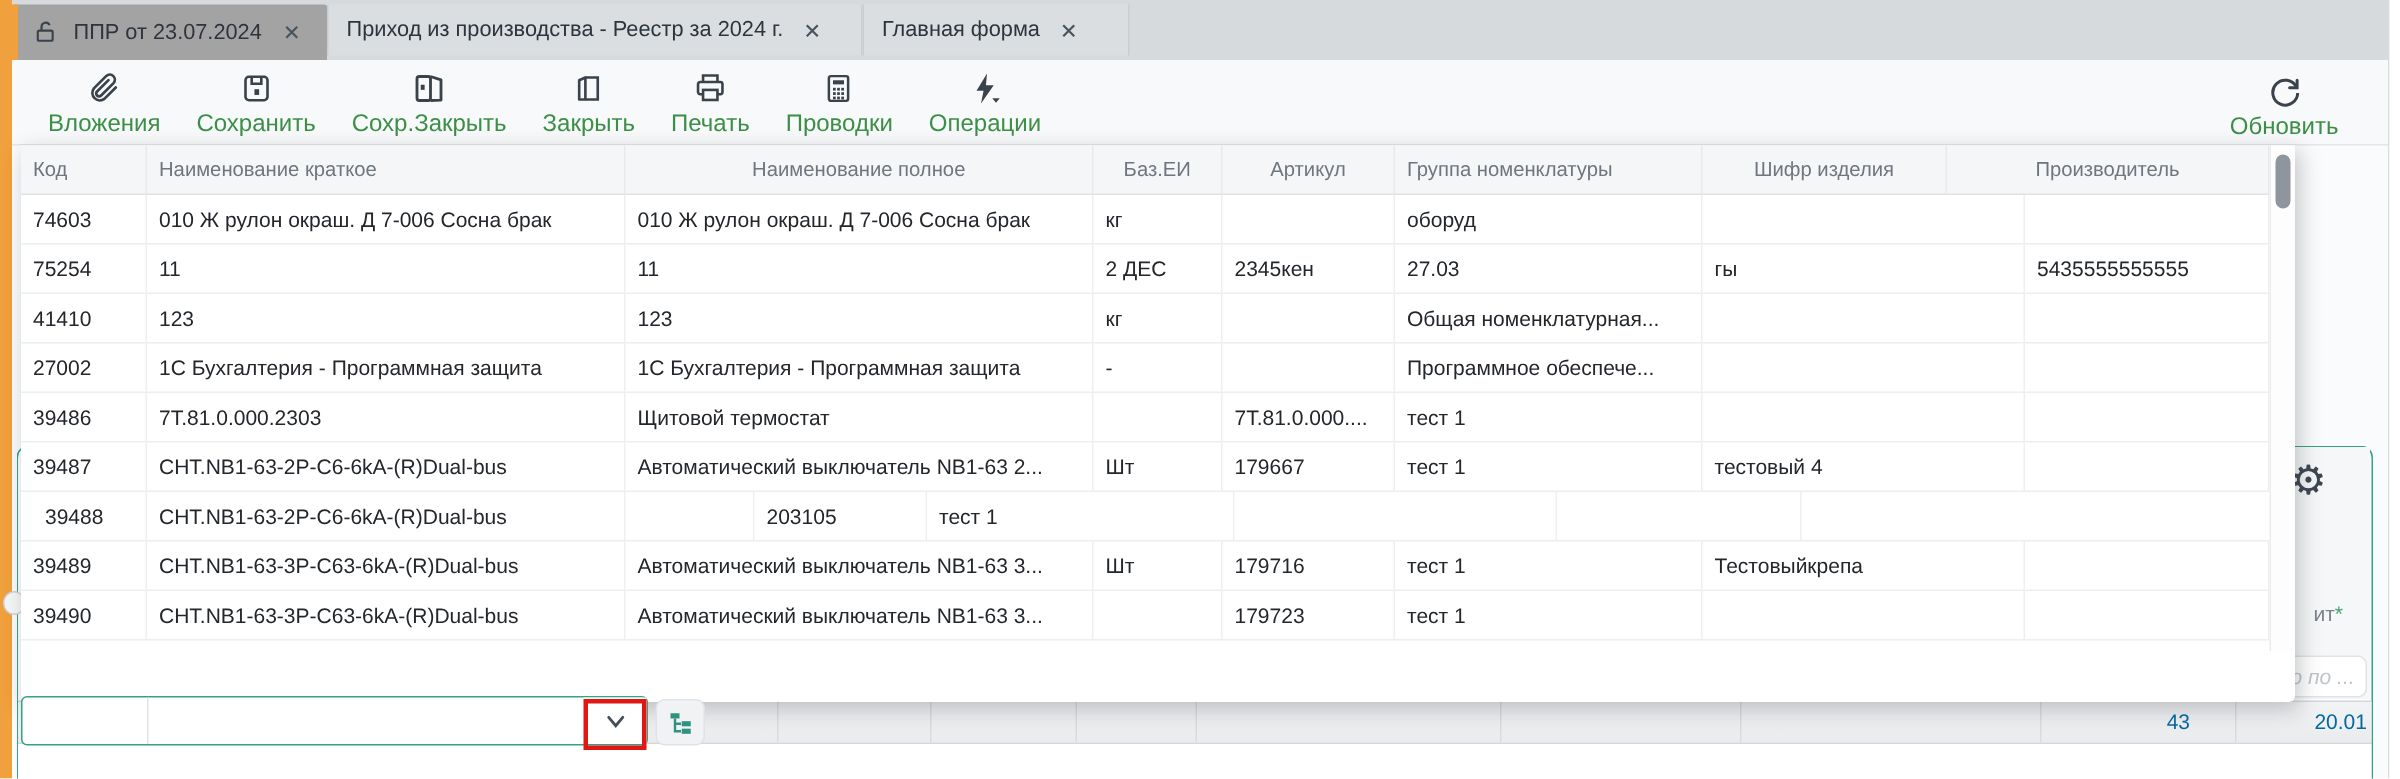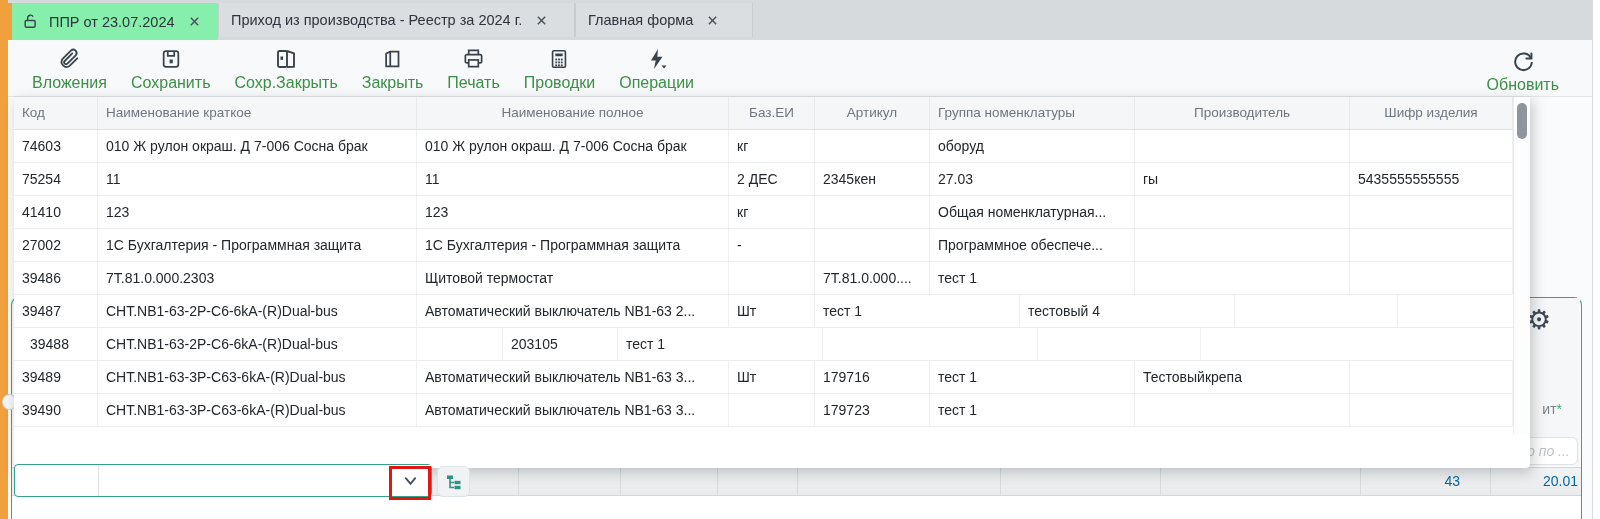--- a/index.html
+++ b/index.html
@@ -8,21 +8,21 @@
     -webkit-font-smoothing:antialiased;}
   
   .rail{position:absolute;left:0;top:0;width:8px;height:519px;background:var(--orange,#f0a03c);z-index:3;}
   .rail-handle{position:absolute;left:2px;top:394px;width:13px;height:14px;border-radius:50%;
     background:#f5f6f7;border:1px solid #cfd3d6;z-index:4;}
   
   .tabbar{position:absolute;left:8px;top:0;width:1585px;height:40px;background:#d6dadd;z-index:2;}
   .tab{position:absolute;top:3px;height:34px;display:flex;align-items:center;gap:10px;
     padding:0 12px;font-size:14.5px;color:#2d343b;background:#dbdee1;
     border-left:1px solid #c9cdd1;border-right:1px solid #c9cdd1;box-sizing:border-box;cursor:default;}
-  .tab.active{left:0;width:210px;height:37px;background:#86efac;border:none;z-index:3;
+  .tab.active{left:0;width:210px;height:37px;background:#a3a3a3;border:none;z-index:3;
     padding-left:14px;border-radius:2px 2px 0 0;}
   .tab.active .orange-edge{position:absolute;left:0;top:0;width:4px;height:100%;background:var(--orange,#f0a03c);}
   .tab .close{width:11px;height:11px;display:inline-block;margin-left:4px;}
   
   .toolbar{position:absolute;left:8px;top:40px;width:1585px;height:56px;background:#f8f9fa;
     border-bottom:1px solid #e4e7e9;z-index:2;display:flex;align-items:center;}
   .tbtns{display:flex;align-items:stretch;padding-left:12px;}
   .tbtn{display:flex;flex-direction:column;align-items:center;justify-content:center;
     padding:3px 12px 2px;cursor:pointer;border-radius:4px;}
   .tbtn .ticon{height:26px;display:flex;align-items:center;color:var(--icon,#3a434c);}
@@ -240,22 +240,22 @@
   <div class="belowstrip"></div>
 
   <div class="dropdown">
     <div class="gheader">
         <div class="hcell" style="width: 84px; text-align: left;">Код</div>
         <div class="hcell" style="width: 319px; text-align: left;">Наименование краткое</div>
         <div class="hcell" style="width: 312px; text-align: center;">Наименование полное</div>
         <div class="hcell" style="width: 86px; text-align: center;">Баз.ЕИ</div>
         <div class="hcell" style="width: 115px; text-align: center;">Артикул</div>
         <div class="hcell" style="width: 205px; ">Группа номенклатуры</div>
+        <div class="hcell" style="width: 163px; text-align: center;">Шифр изделия</div>
         <div class="hcell" style="width: 215px; text-align: center;">Производитель</div>
-        <div class="hcell" style="width: 163px; text-align: center;">Шифр изделия</div>
       </div>
     <div>
         <div class="grow">
           <div class="gcell" style="width: 84px;">74603</div>
           <div class="gcell" style="width: 319px;">010 Ж рулон окраш. Д 7-006 Сосна брак</div>
           <div class="gcell" style="width: 312px;">010 Ж рулон окраш. Д 7-006 Сосна брак</div>
           <div class="gcell" style="width: 86px;">кг</div>
           <div class="gcell" style="width: 115px;"></div>
           <div class="gcell" style="width: 205px;">оборуд</div>
           <div class="gcell" style="width: 215px;"></div>
@@ -299,20 +299,21 @@
           <div class="gcell" style="width: 115px;">7Т.81.0.000....</div>
           <div class="gcell" style="width: 205px;">тест 1</div>
           <div class="gcell" style="width: 215px;"></div>
           <div class="gcell" style="width: 163px;"></div>
         </div>
         <div class="grow">
           <div class="gcell" style="width: 84px;">39487</div>
           <div class="gcell" style="width: 319px;">CHT.NB1-63-2P-C6-6kA-(R)Dual-bus</div>
           <div class="gcell" style="width: 312px;">Автоматический выключатель NB1-63 2...</div>
           <div class="gcell" style="width: 86px;">Шт</div>
+          <div class="gcell" style="width: 115px;">179667</div>
           <div class="gcell" style="width: 205px;">тест 1</div>
           <div class="gcell" style="width: 215px;">тестовый 4</div>
           <div class="gcell" style="width: 163px;"></div>
         </div>
         <div class="grow">
           <div class="gcell" style="width: 84px; padding-left: 16px;">39488</div>
           <div class="gcell" style="width: 319px;">CHT.NB1-63-2P-C6-6kA-(R)Dual-bus</div>
           <div class="gcell" style="width: 86px;"></div>
           <div class="gcell" style="width: 115px;">203105</div>
           <div class="gcell" style="width: 205px;">тест 1</div>

